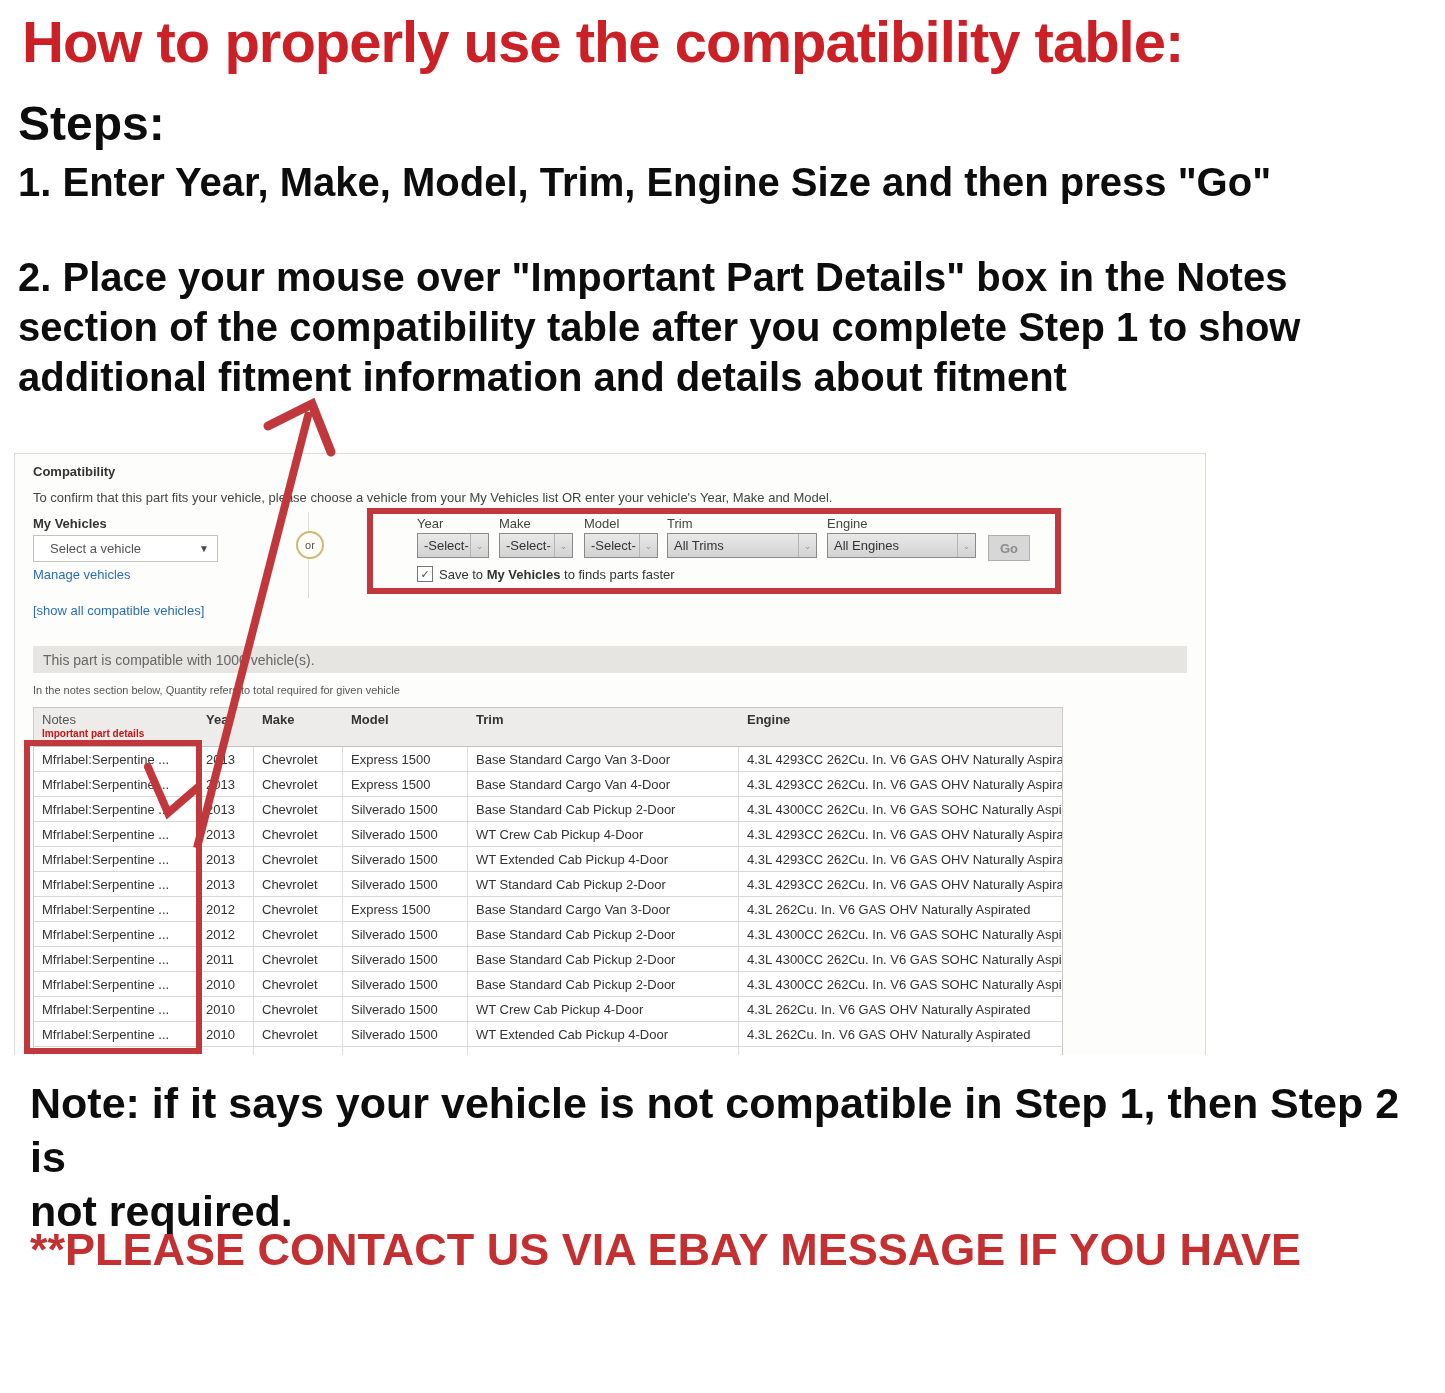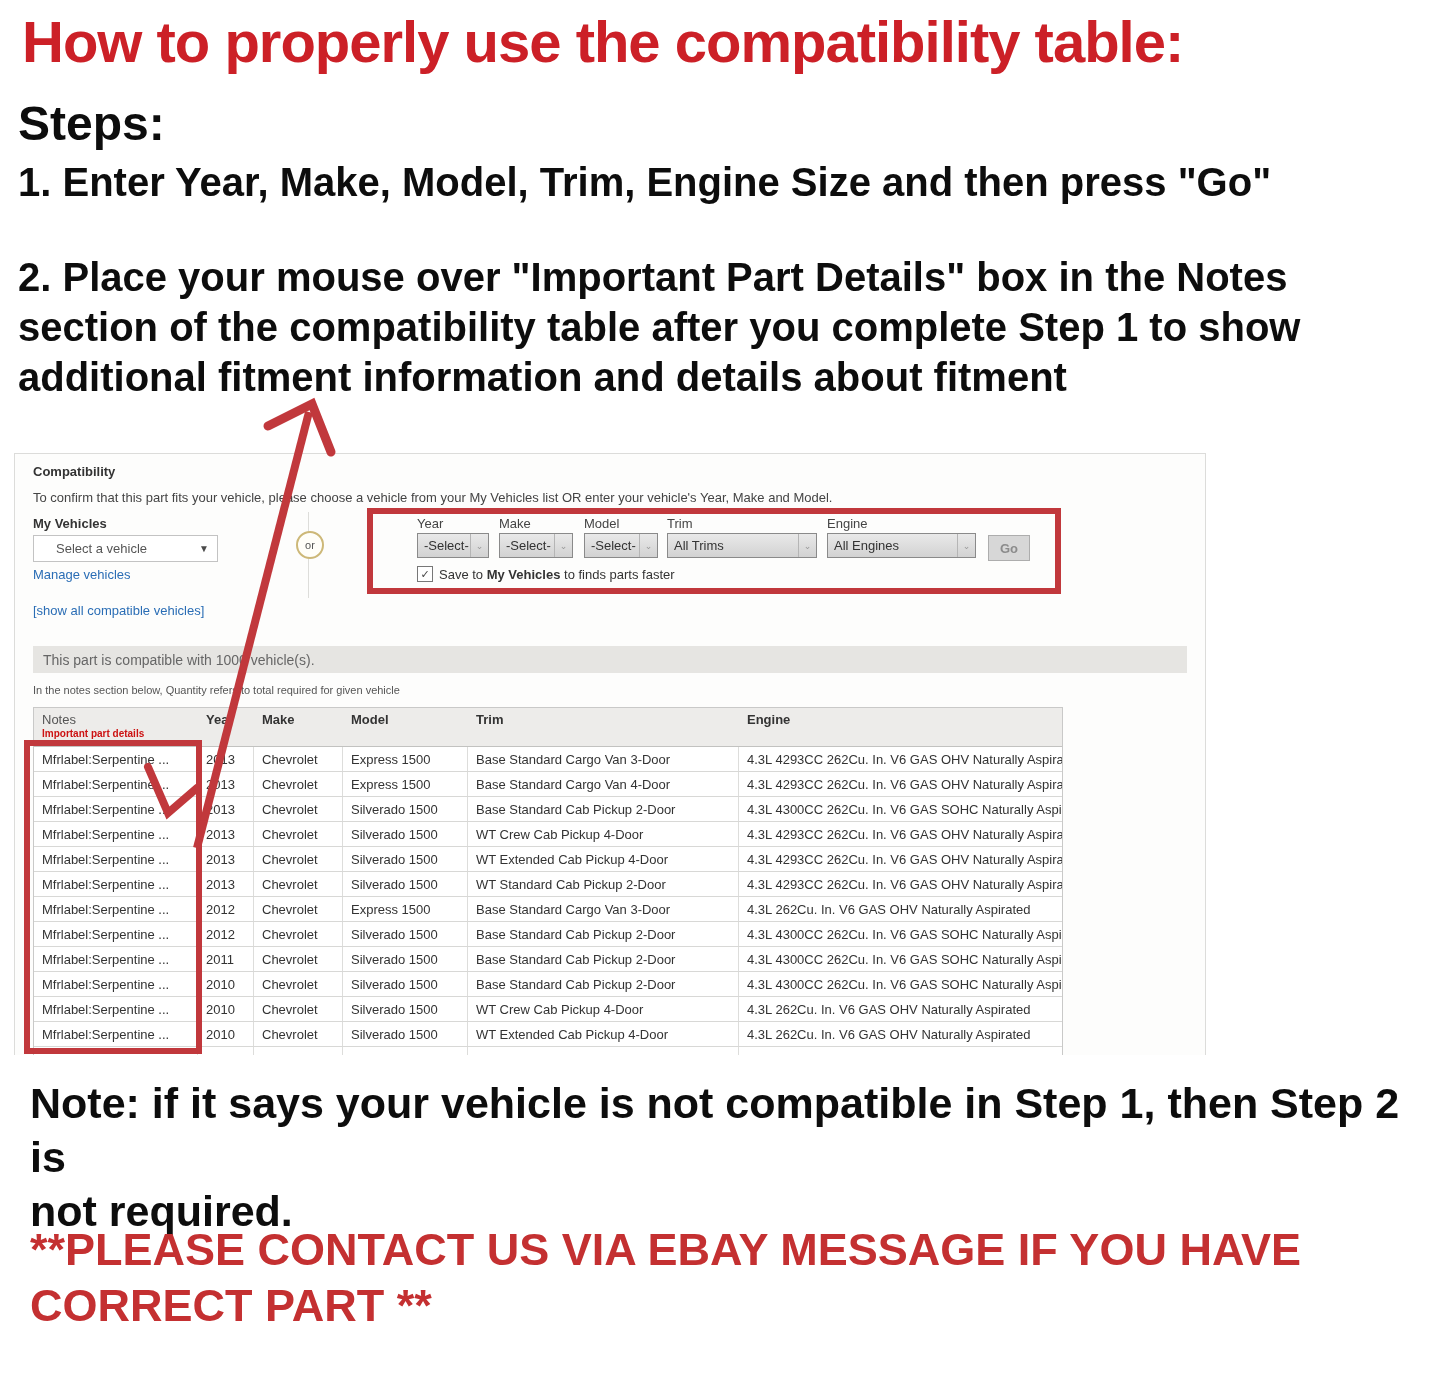--- a/index.html
+++ b/index.html
@@ -19,21 +19,21 @@
     background:#fdfdfc;border:1px solid #dcdcda;border-bottom:none;overflow:hidden;
     font-size:13px;color:#333;
   }
   #widget-title{position:absolute;left:18px;top:10px;font-size:13px;font-weight:bold;color:#333;}
   #widget-desc{position:absolute;left:18px;top:36px;font-size:13px;color:#444;}
   #my-vehicles-label{position:absolute;left:18px;top:62px;font-size:13px;font-weight:bold;color:#333;}
   #vehicle-select{
     position:absolute;left:18px;top:81px;width:183px;height:25px;background:#fff;
     border:1px solid #c3c3c3;display:flex;align-items:center;cursor:pointer;
   }
-  #vehicle-select .val{margin-left:22px;color:#555;}
+  #vehicle-select .val{margin-left:16px;color:#555;}
   #vehicle-select .tri{position:absolute;right:8px;font-size:10px;color:#4a4a4a;}
   .blue-link{color:#2a6db5;cursor:pointer;}
   #manage-link{position:absolute;left:18px;top:113px;}
   #show-all-link{position:absolute;left:18px;top:149px;}
   #or-divider{position:absolute;left:293px;top:58px;width:1px;height:86px;background:#ddddda;}
   #or-circle{
     position:absolute;left:281px;top:77px;width:24px;height:24px;border-radius:50%;
     background:#fffef9;border:2px solid #cdb878;display:flex;align-items:center;justify-content:center;
     font-size:11px;color:#555;
   }
@@ -303,14 +303,13 @@
   <polyline points="268,426 312,404 331,452" fill="none" stroke="#c1383c" stroke-width="9" stroke-linecap="round" stroke-linejoin="miter"></polyline>
   <polyline points="148,767 168,813 197,788" fill="none" stroke="#c1383c" stroke-width="8" stroke-linecap="round"></polyline>
 </svg>
 
 <div id="note-text" class="serif">
   <div>Note: if it says your vehicle is not compatible in Step 1, then Step 2 is</div>
   <div>not required.</div>
 </div>
 <div id="contact-text" class="serif">
   <div>**PLEASE CONTACT US VIA EBAY MESSAGE IF YOU HAVE</div>
-  <div>CORRECT PART **</div>
 </div>
 
 </body></html>

